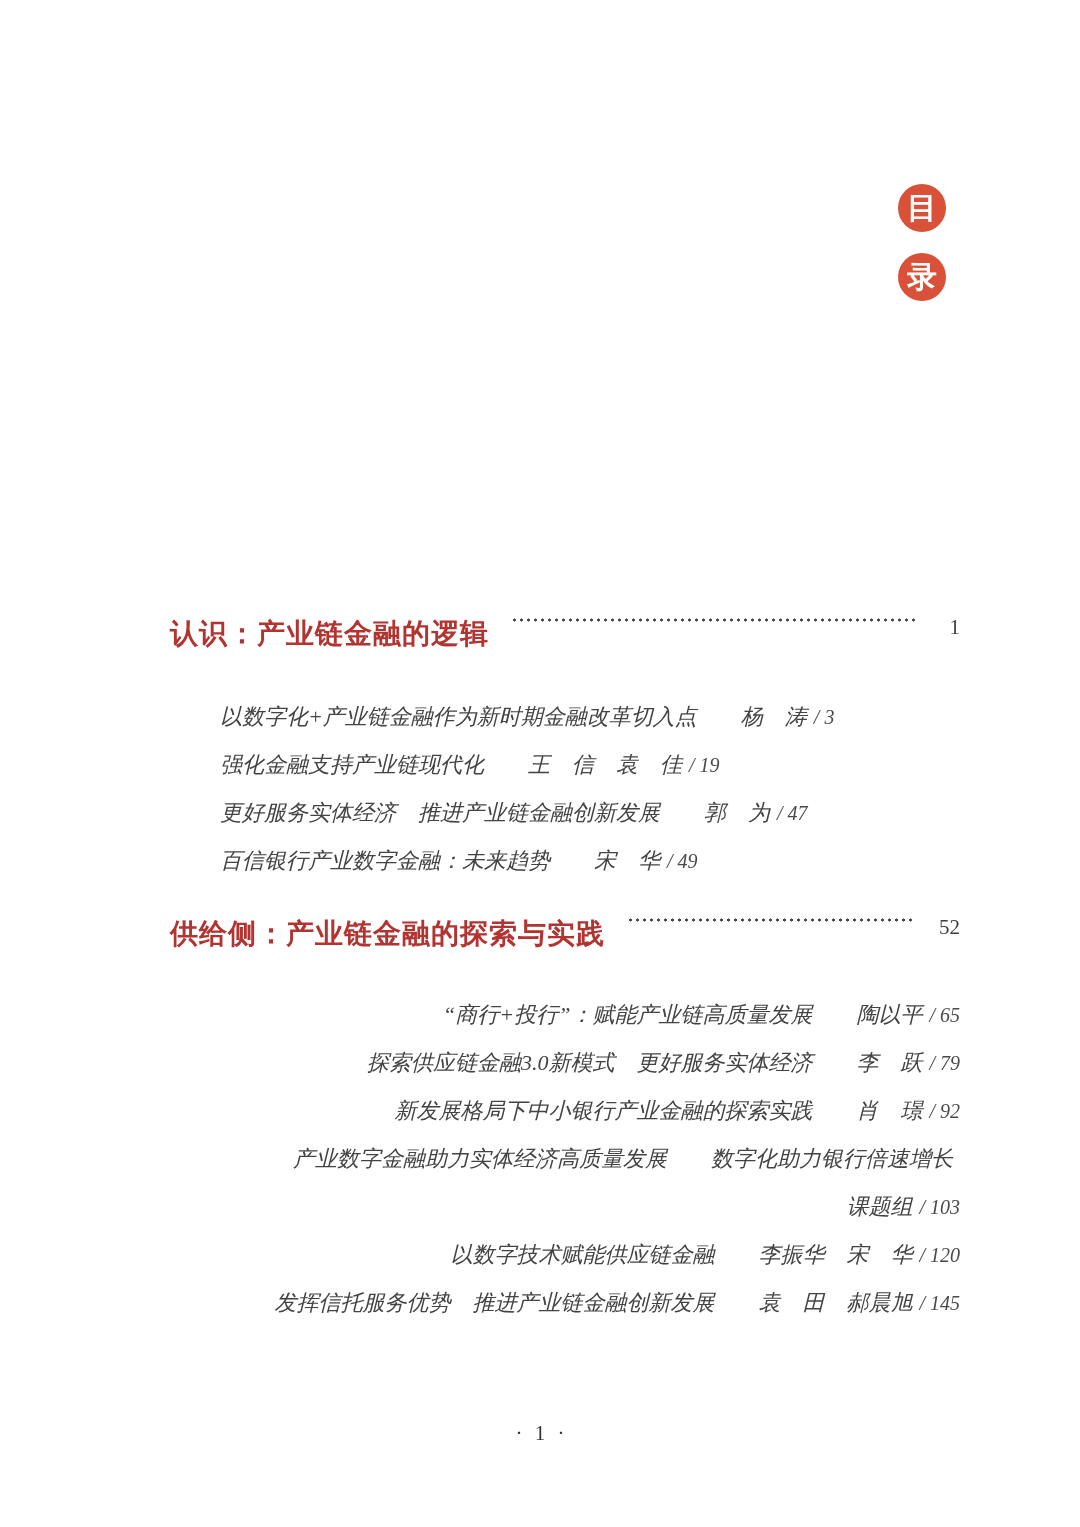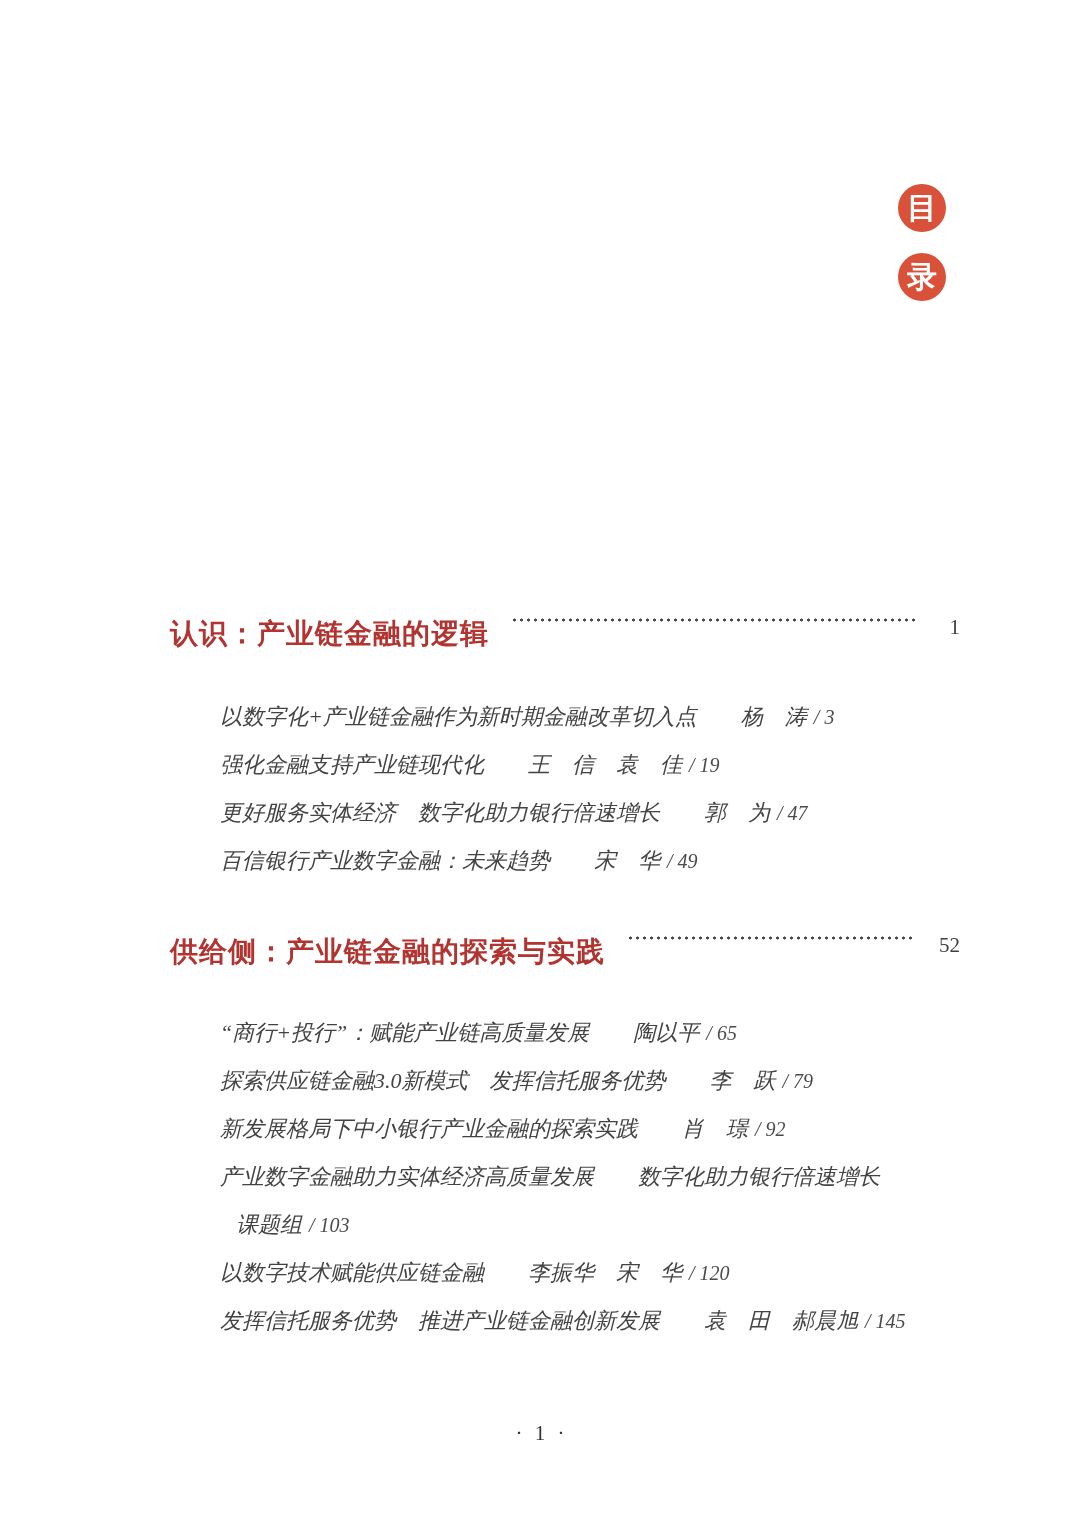--- a/index.html
+++ b/index.html
@@ -49,21 +49,21 @@
 
   .section-heading {
     display: flex;
     height: 40px;
     font-size: 28px;
     font-weight: bold;
     color: #b23431;
     letter-spacing: 1px;
     white-space: nowrap;
   }
-  .section-heading.second { margin-top: 48px; }
+  .section-heading.second { margin-top: 30px; }
 
   .leader {
     flex: 1;
     height: 6px;
     margin: 2px 14px 0 22px;
     background-image: radial-gradient(circle, #4a4a4a 1.3px, rgba(0,0,0,0) 1.8px);
     background-size: 7px 6px;
     background-repeat: repeat-x;
     background-position: 0 50%;
   }
@@ -74,21 +74,21 @@
     color: #3e3e3e;
     min-width: 30px;
     text-align: right;
     letter-spacing: 0;
   }
 
   .entries {
     margin: 38px 0 0 50px;
     font-style: italic;
   }
-  .entries.second { margin-top: 36px; }
+  .entries.second { margin-top: 36px; text-align: right; }
 
   .entry {
     font-size: 22px;
     line-height: 47px;
     color: #434343;
     white-space: nowrap;
   }
   .entry.cont { padding-left: 16px; }
 
   .entry-page {
@@ -127,39 +127,39 @@
     </div>
 
     <div class="entries">
       <div class="entry">
         <span>以数字化+产业链金融作为新时期金融改革切入点　　杨　涛</span><span class="entry-page">/ 3</span>
       </div>
       <div class="entry">
         <span>强化金融支持产业链现代化　　王　信　袁　佳</span><span class="entry-page">/ 19</span>
       </div>
       <div class="entry">
-        <span>更好服务实体经济　数字化助力银行倍速增长　　郭　为</span><span class="entry-page">/ 47</span>
+        <span>更好服务实体经济　推进产业链金融创新发展　　郭　为</span><span class="entry-page">/ 47</span>
       </div>
       <div class="entry">
         <span>百信银行产业数字金融：未来趋势　　宋　华</span><span class="entry-page">/ 49</span>
       </div>
     </div>
 
     <div class="section-heading second">
       <span>供给侧：产业链金融的探索与实践</span>
       <span class="leader"></span>
       <span class="heading-page">52</span>
     </div>
 
     <div class="entries second">
       <div class="entry">
         <span>“商行+投行”：赋能产业链高质量发展　　陶以平</span><span class="entry-page">/ 65</span>
       </div>
       <div class="entry">
-        <span>探索供应链金融3.0新模式　发挥信托服务优势　　李　跃</span><span class="entry-page">/ 79</span>
+        <span>探索供应链金融3.0新模式　更好服务实体经济　　李　跃</span><span class="entry-page">/ 79</span>
       </div>
       <div class="entry">
         <span>新发展格局下中小银行产业金融的探索实践　　肖　璟</span><span class="entry-page">/ 92</span>
       </div>
       <div class="entry">
         <span>产业数字金融助力实体经济高质量发展　　数字化助力银行倍速增长</span><span class="entry-page"></span>
       </div>
       <div class="entry cont">
         <span>课题组</span><span class="entry-page">/ 103</span>
       </div>

